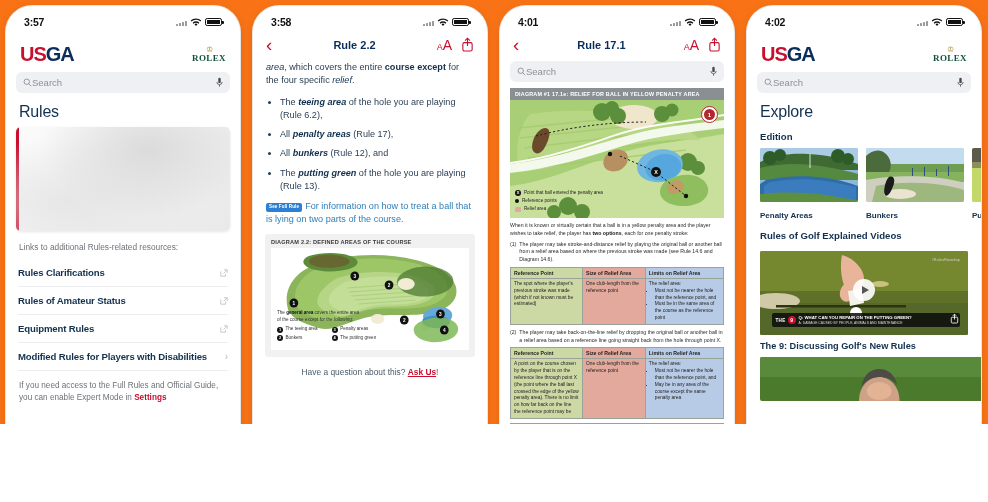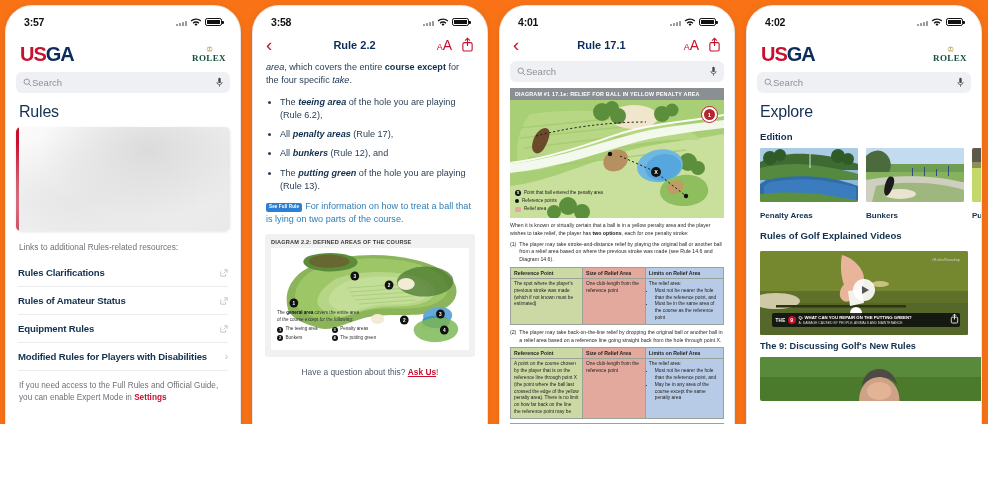--- a/index.html
+++ b/index.html
@@ -430,21 +430,21 @@
           <svg class="share-ico" viewBox="0 0 14 16">
             <rect x="2" y="6" width="10" height="9" rx="1.6" fill="none" stroke="#c8102e" stroke-width="1.2"></rect>
             <line x1="7" y1="1.2" x2="7" y2="9.6" stroke="#c8102e" stroke-width="1.2"></line>
             <path d="M4.4 3.8L7 1.2l2.6 2.6" fill="none" stroke="#c8102e" stroke-width="1.2"></path>
           </svg>
         </span>
       </div>
 
       <div class="article">
         <div class="art-p">
-          <i>area</i><span>, which covers the entire </span><b>course except</b><span> for the four specific </span><i>take</i><span>.</span>
+          <i>area</i><span>, which covers the entire </span><b>course except</b><span> for the four specific </span><i>relief</i><span>.</span>
         </div>
         <ul class="bullets">
           <li><span>The </span><i>teeing area</i><span> of the hole you are playing (Rule 6.2),</span></li>
           <li><span>All </span><i>penalty areas</i><span> (Rule 17),</span></li>
           <li><span>All </span><i>bunkers</i><span> (Rule 12), and</span></li>
           <li><span>The </span><i>putting green</i><span> of the hole you are playing (Rule 13).</span></li>
         </ul>
         <div class="art-p" style="color:#2f7fb8;">
           <span class="badge-chip">See Full Rule</span><span>For information on how to treat a ball that is lying on two parts of the course.</span>
         </div>

